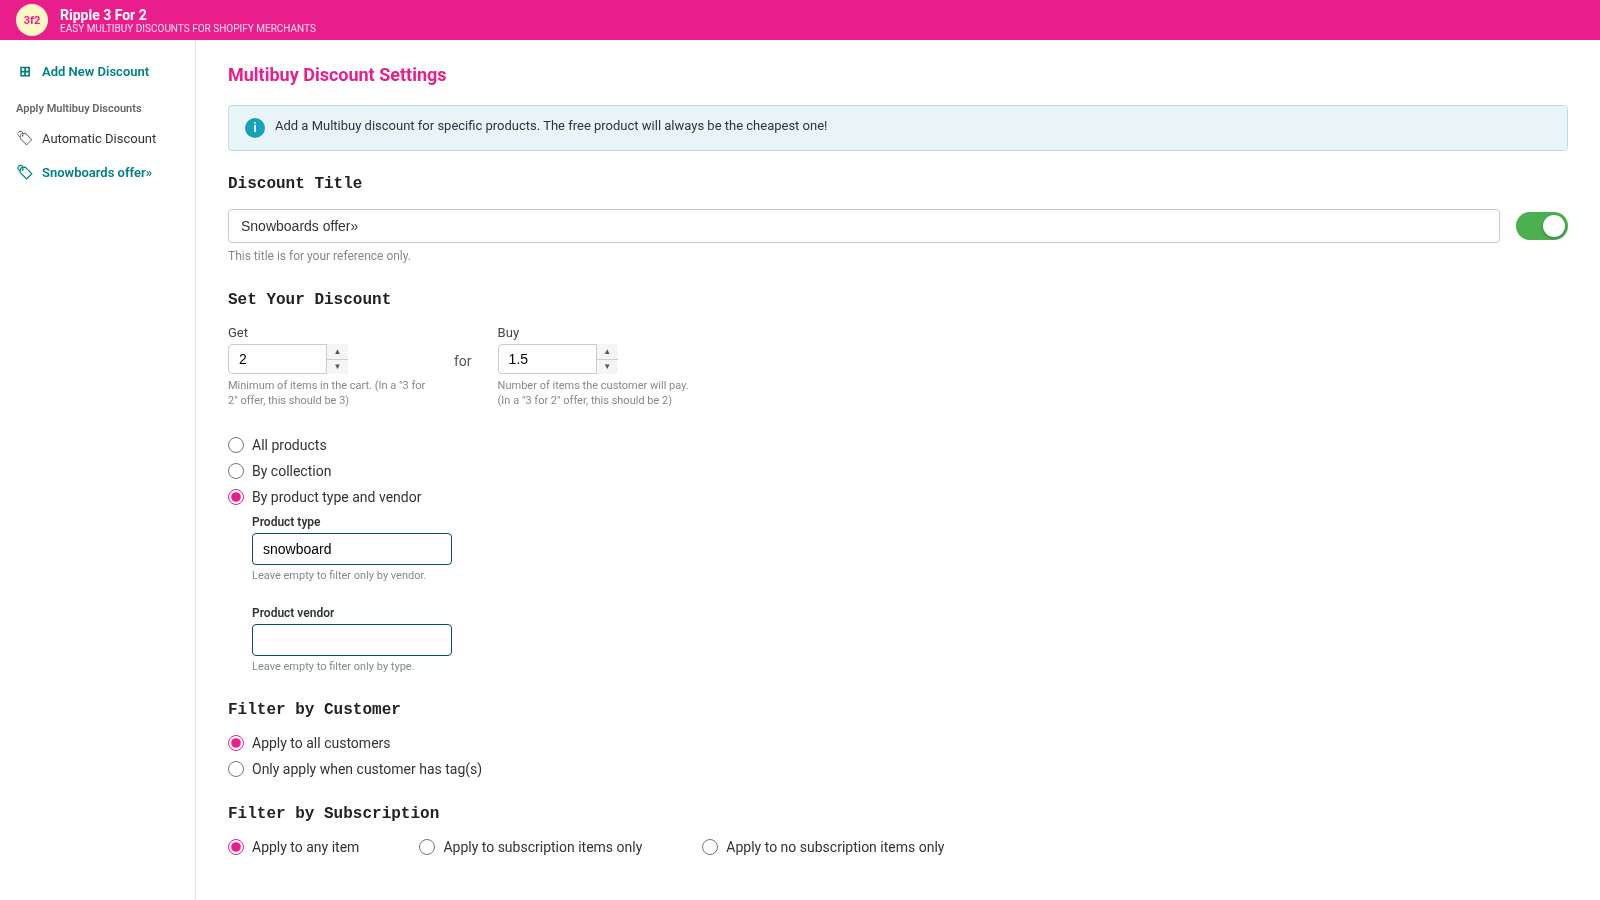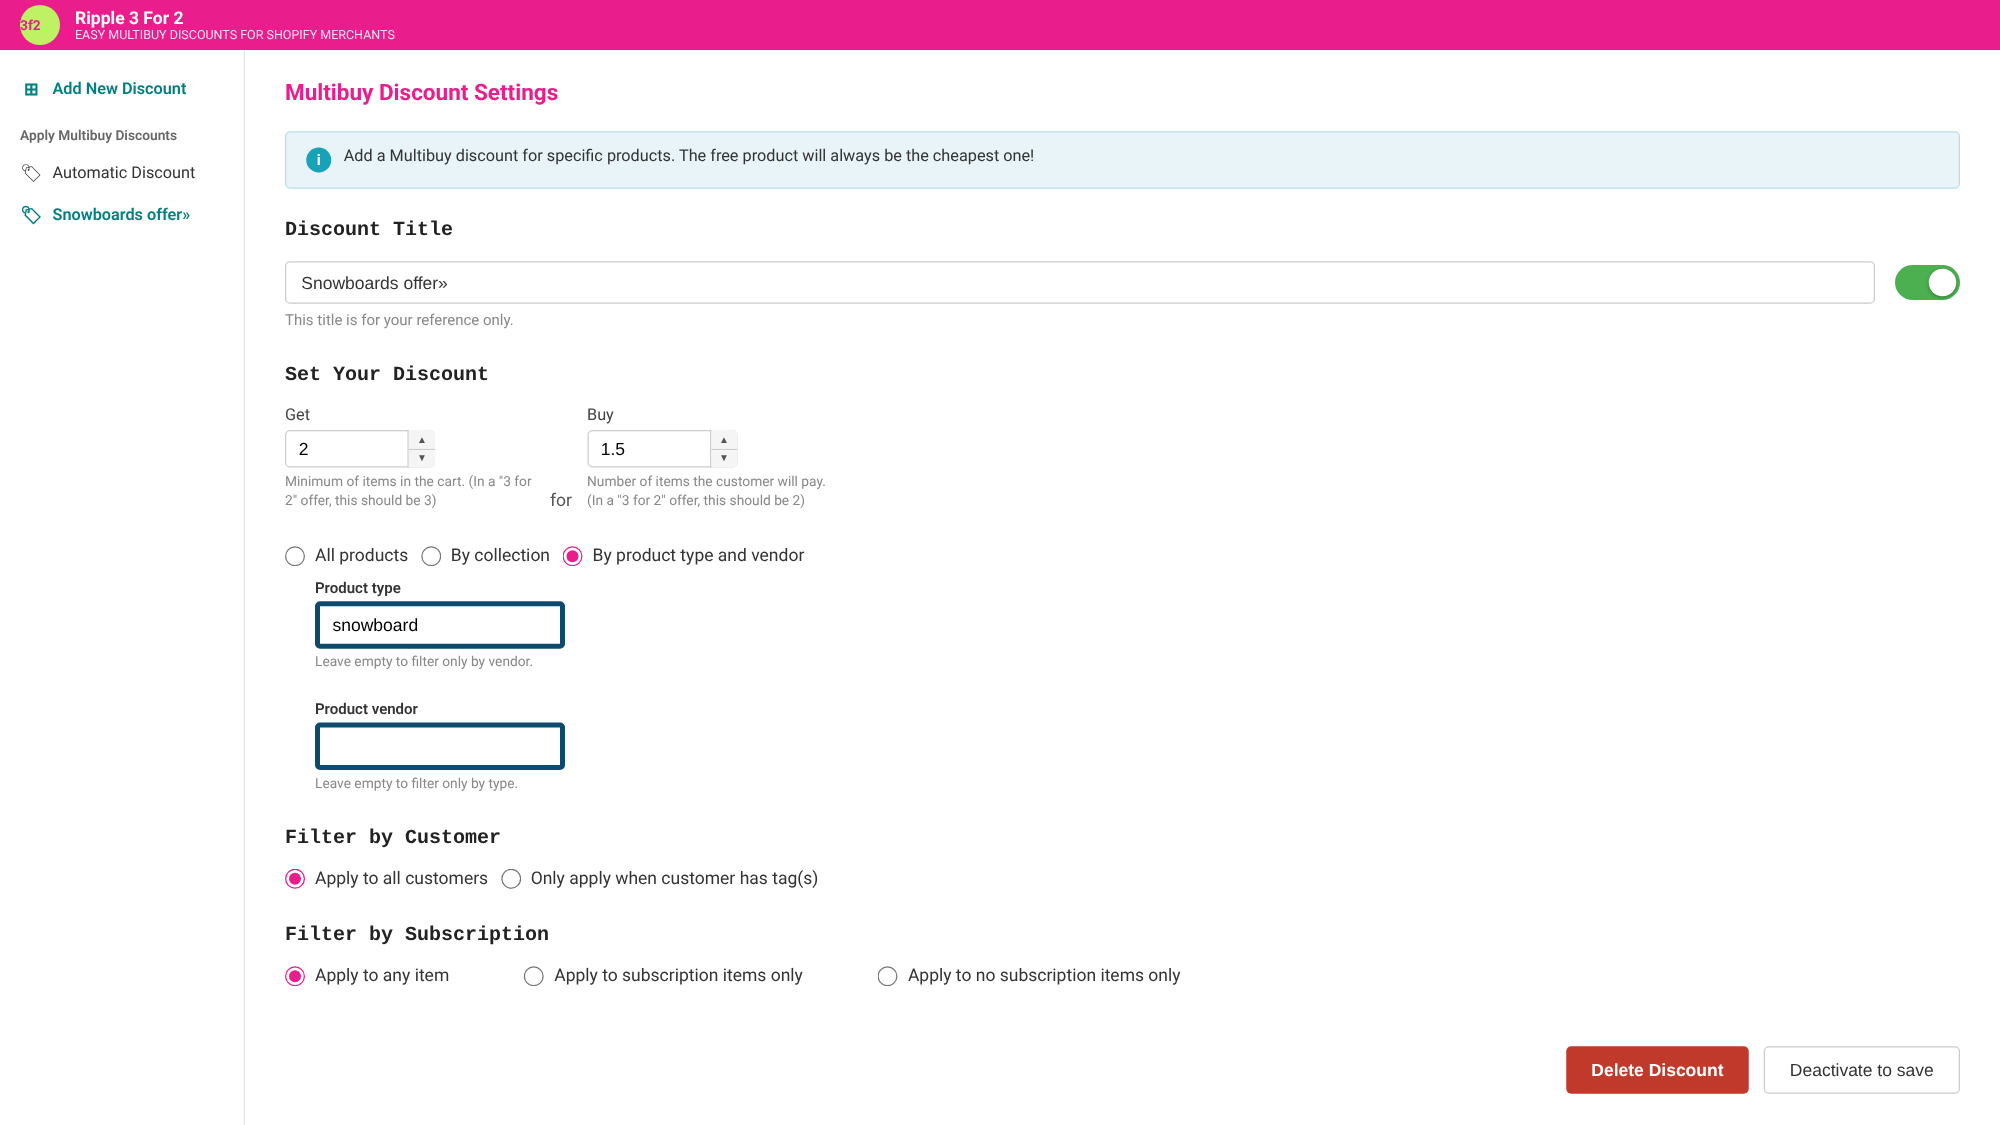--- a/index.html
+++ b/index.html
@@ -9,23 +9,23 @@
     .top-bar {
       background: #e91e8c;
       height: 40px;
       display: flex;
       align-items: center;
       padding: 0 16px;
       color: white;
     }
     .top-bar-logo {
       width: 32px; height: 32px;
-      background: #bef264;
+      background: #fef9c3;
       border-radius: 50%;
-      display: flex; align-items: center; justify-content: flex-start;
+      display: flex; align-items: center; justify-content: center;
       margin-right: 12px;
       color: #e91e8c;
       font-weight: bold;
       font-size: 11px;
     }
     .top-bar-title { font-weight: 700; font-size: 14px; }
     .top-bar-subtitle { font-size: 10px; opacity: 0.85; }
 
     
     .layout { display: flex; min-height: calc(100vh - 40px); }
@@ -156,22 +156,22 @@
       top: 3px; right: 3px;
       width: 22px; height: 22px;
       background: white;
       border-radius: 50%;
       box-shadow: 0 1px 3px rgba(0,0,0,0.3);
     }
 
     
     .discount-row {
       display: flex;
-      align-items: flex-end;
-      gap: 12px;
+      align-items: flex-start;
+      gap: 26px;
       margin-bottom: 16px;
     }
     .field-group { display: flex; flex-direction: column; }
     .field-label { font-size: 13px; color: #444; margin-bottom: 4px; }
     .number-input-wrap {
       position: relative;
       width: 120px;
     }
     .number-input {
       width: 100%;
@@ -199,21 +199,21 @@
     .spinner-btn:first-child { border-bottom: 1px solid #ccc; border-radius: 0 4px 0 0; }
     .spinner-btn:last-child { border-radius: 0 0 4px 0; }
     .for-label {
       font-size: 14px;
       color: #555;
       padding-top: 28px;
     }
     .field-note { font-size: 11px; color: #888; margin-top: 4px; max-width: 200px; line-height: 1.4; }
 
     
-    .radio-group { display: flex; flex-direction: row; gap: 10px; margin-bottom: 8px; }
+    .radio-group { display: flex; flex-direction: column; gap: 10px; margin-bottom: 8px; }
     .radio-item {
       display: flex;
       align-items: center;
       gap: 8px;
       font-size: 14px;
       color: #333;
       cursor: pointer;
     }
     .radio-item input[type="radio"] { accent-color: #e91e8c; width: 16px; height: 16px; cursor: pointer; }
 
@@ -222,21 +222,21 @@
       display: flex;
       gap: 24px;
       margin-left: 24px;
       margin-top: 10px;
       flex-direction: column;
     }
     .product-field-group { display: flex; flex-direction: column; gap: 4px; }
     .product-field-label { font-size: 12px; font-weight: 600; color: #333; }
     .product-field-input {
       width: 200px;
-      border: 4px solid #0c4a6e;
+      border: 1px solid #0c4a6e;
       border-radius: 4px;
       padding: 7px 10px;
       font-size: 14px;
     }
     .product-field-hint { font-size: 11px; color: #888; }
 
     
     .section-block { margin-bottom: 28px; }
 
     

